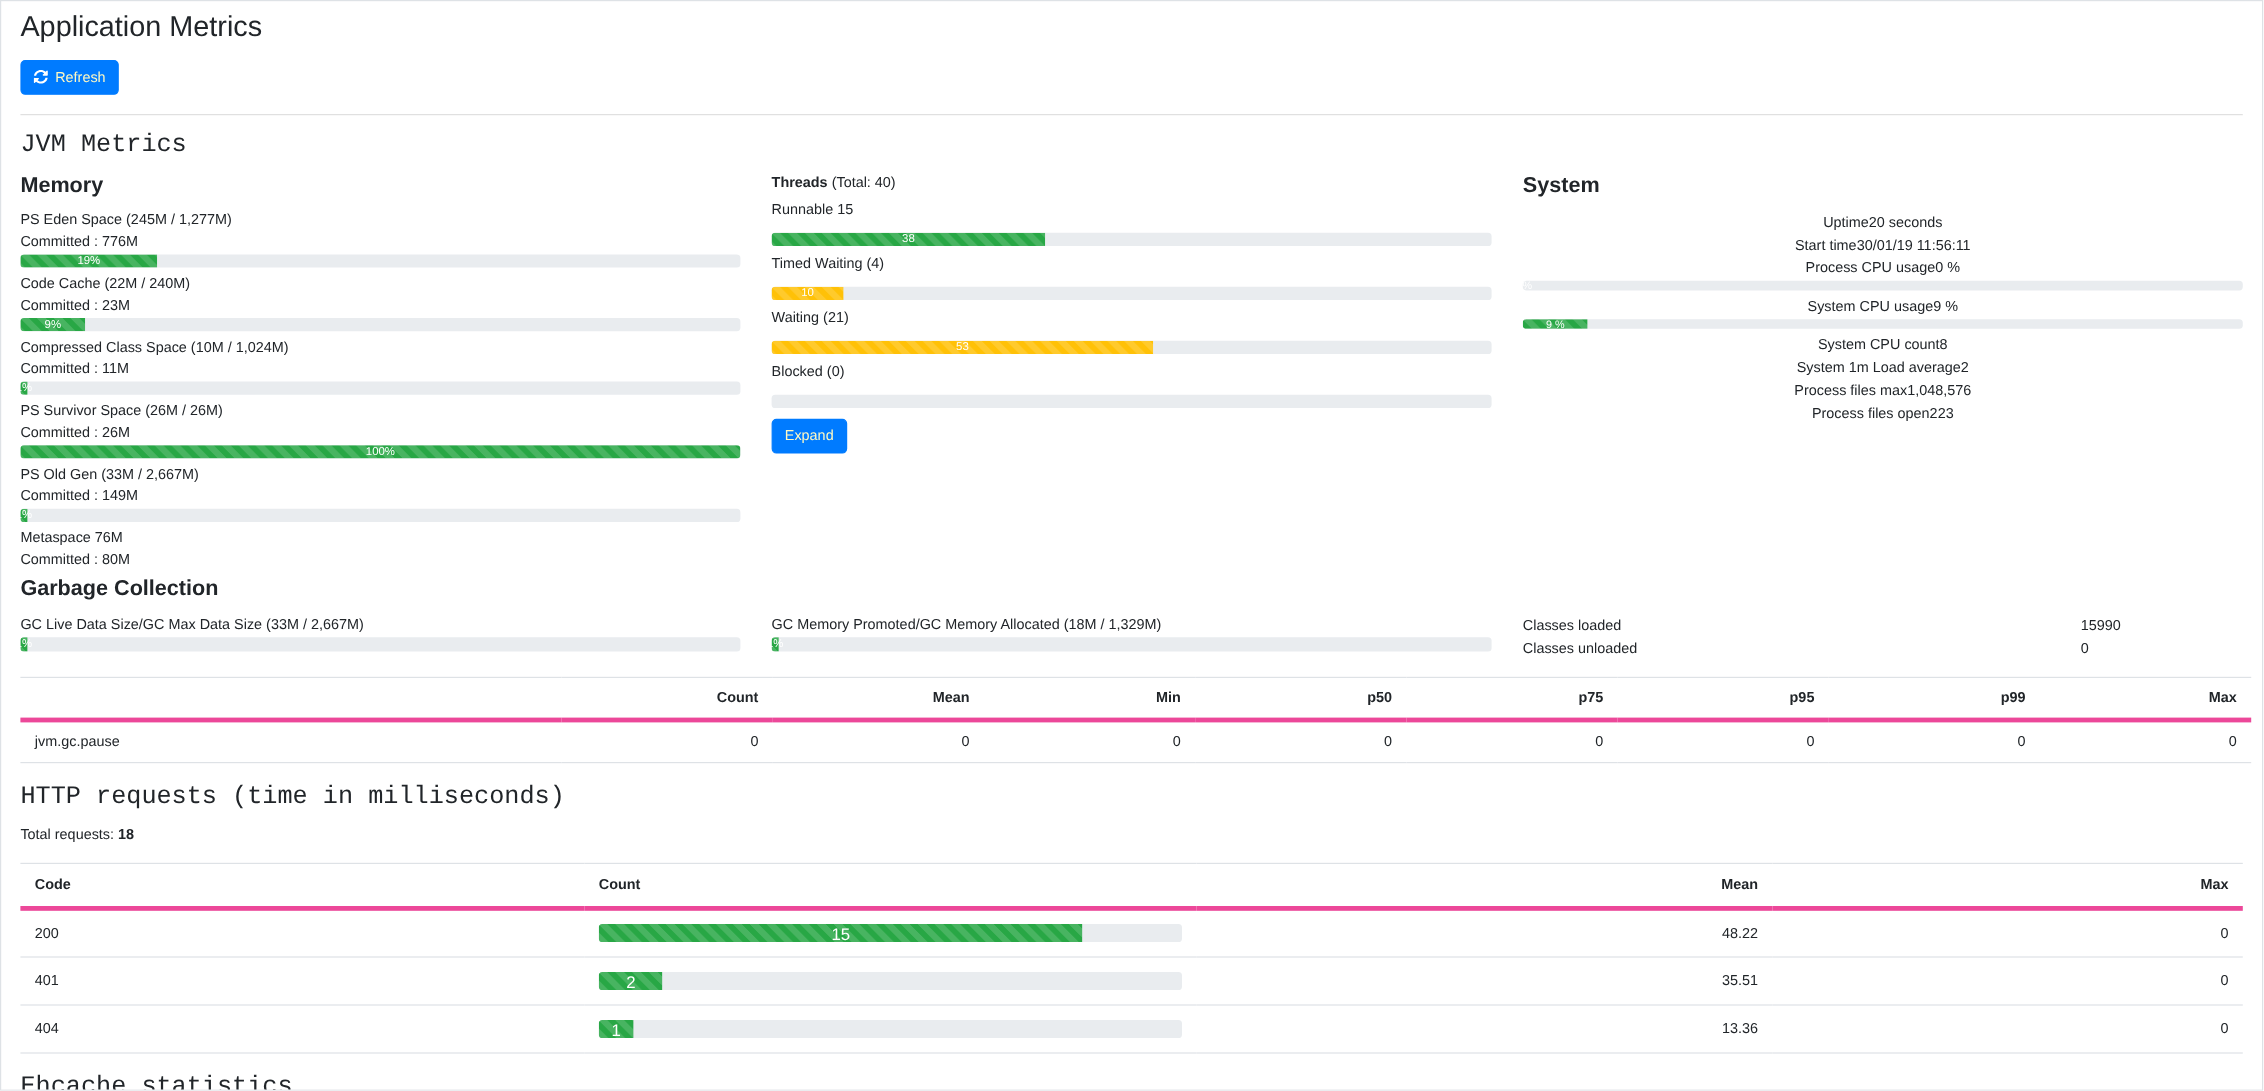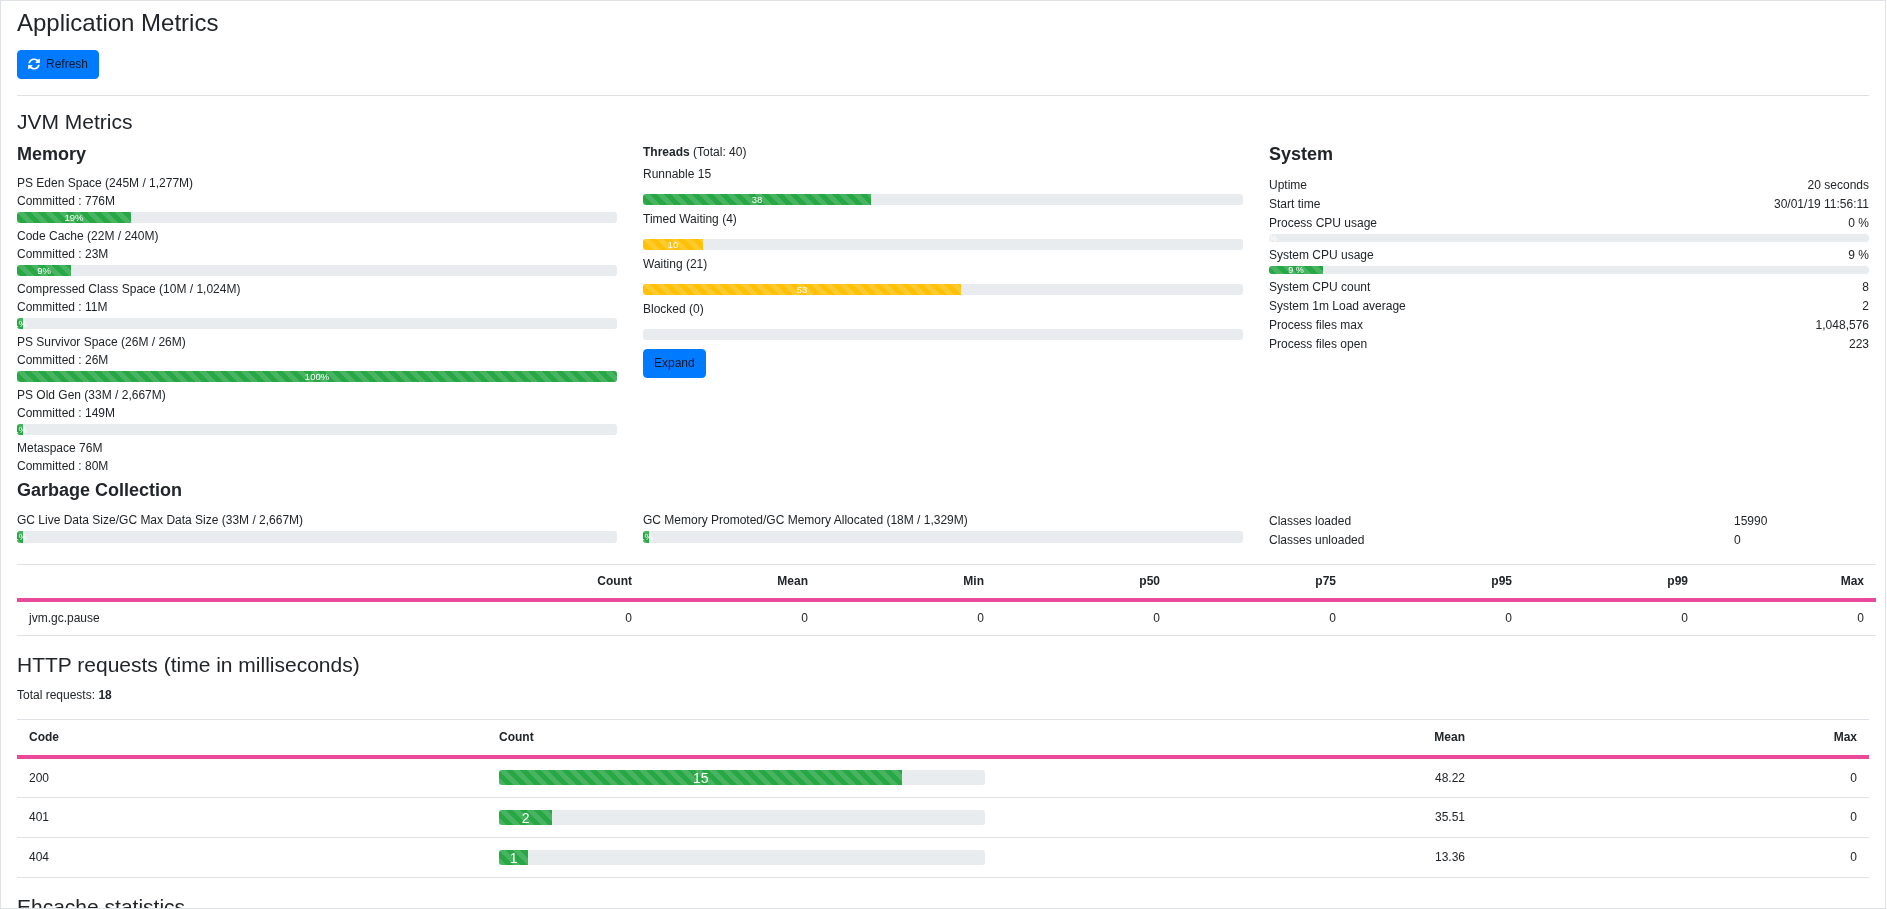--- a/index.html
+++ b/index.html
@@ -7,27 +7,27 @@
   body {
     font-family: "Liberation Sans", "DejaVu Sans", sans-serif;
     font-size: 12px; color: #212529; line-height: 1.4;
   }
   .page {
     width: 1886px; height: 909px; overflow: hidden;
     border: 1px solid #dee2e6; background: #fff;
     padding: 6px 16px 0 16px; position: relative;
   }
   h2 { font-size: 24px; font-weight: 500; margin: 2px 0 12px; line-height: 1.2; }
-  h3 { font-size: 21px; font-weight: 500; margin: 0 0 10px; line-height: 1.2; }
+  h3 { font-size: 21px; font-weight: 500; margin: 0 0 10px; line-height: 1.2; font-family: Liberation Mono, monospace; }
   h4 { font-size: 18px; font-weight: 700; margin: 0 0 10px; line-height: 1.2; }
   hr { border: 0; border-top: 1px solid rgba(0,0,0,.12); margin: 16px 0 13px; }
 
   .btn {
     display: inline-flex; align-items: center; gap: 6px;
-    background: #007bff; color: #0f172a; border: 1px solid #007bff;
+    background: #007bff; color: #fef9c3; border: 1px solid #007bff;
     border-radius: 4px; font-size: 12px; font-family: inherit;
     padding: 5px 10px; cursor: pointer; line-height: 1.4;
   }
   .btn svg { display: block; }
   .mb18 { margin-bottom: 14px; }
 
   .row3 { display: grid; grid-template-columns: 1fr 1fr 1fr; column-gap: 26px; }
 
   
   .progress {
@@ -52,21 +52,21 @@
   .pool .m-line { line-height: 16px; margin-top: 2px; }
   .pool .progress { height: 11px; margin: 3px 0 5px; }
 
   
   .t-head { line-height: 16px; margin-bottom: 0; }
   .t-label { line-height: 16px; margin-top: 6px; }
   .t-bar { height: 11px; margin-top: 12px; }
   .expand-btn { margin-top: 9px; }
 
   
-  .sys-row { display: flex; justify-content: space-between; line-height: 16px; padding: 1.5px 0; }
+  .sys-row { display: flex; justify-content: center; line-height: 16px; padding: 1.5px 0; }
   .sys-bar { height: 8px; margin: 2px 0 3px; }
   .sys-bar .progress-bar { font-size: 9px; }
 
   
   .gc-label { line-height: 16px; }
   .gc-bar { height: 12px; margin-top: 3px; }
   .classes-row { display: flex; line-height: 16px; padding: 1.5px 0; }
   .cl-label { flex: 0 0 75%; }
   .cl-value { flex: 1; padding-left: 15px; }
 

